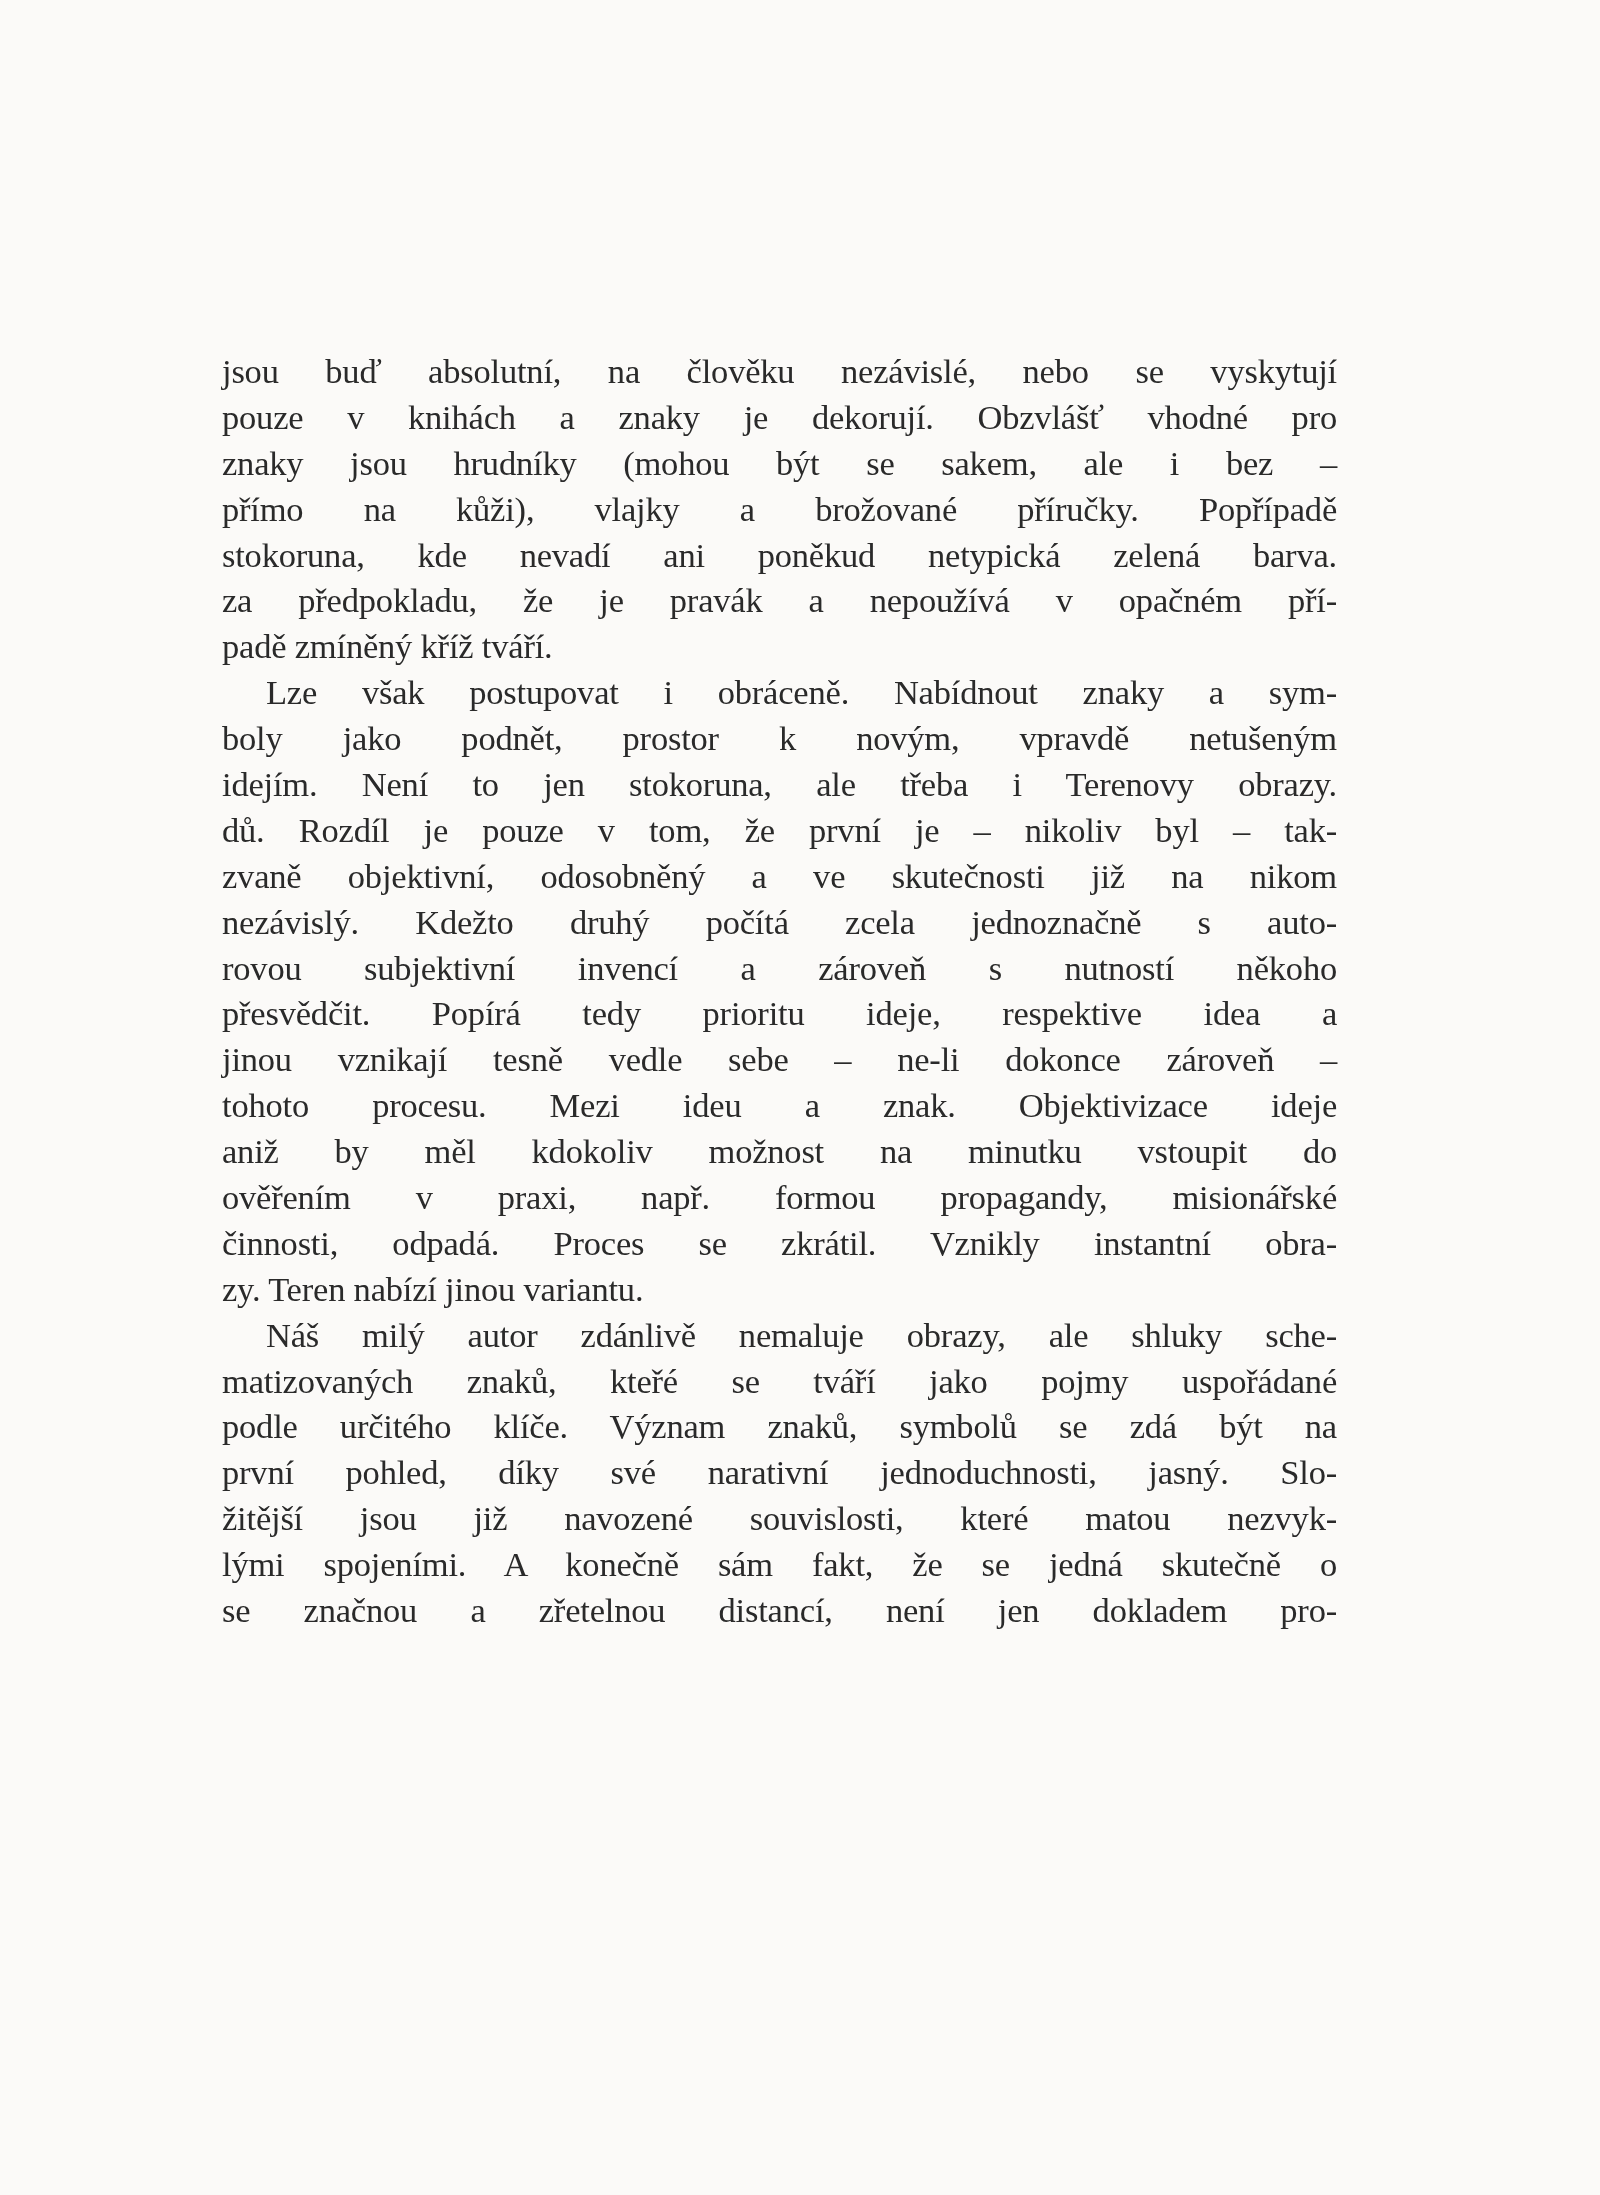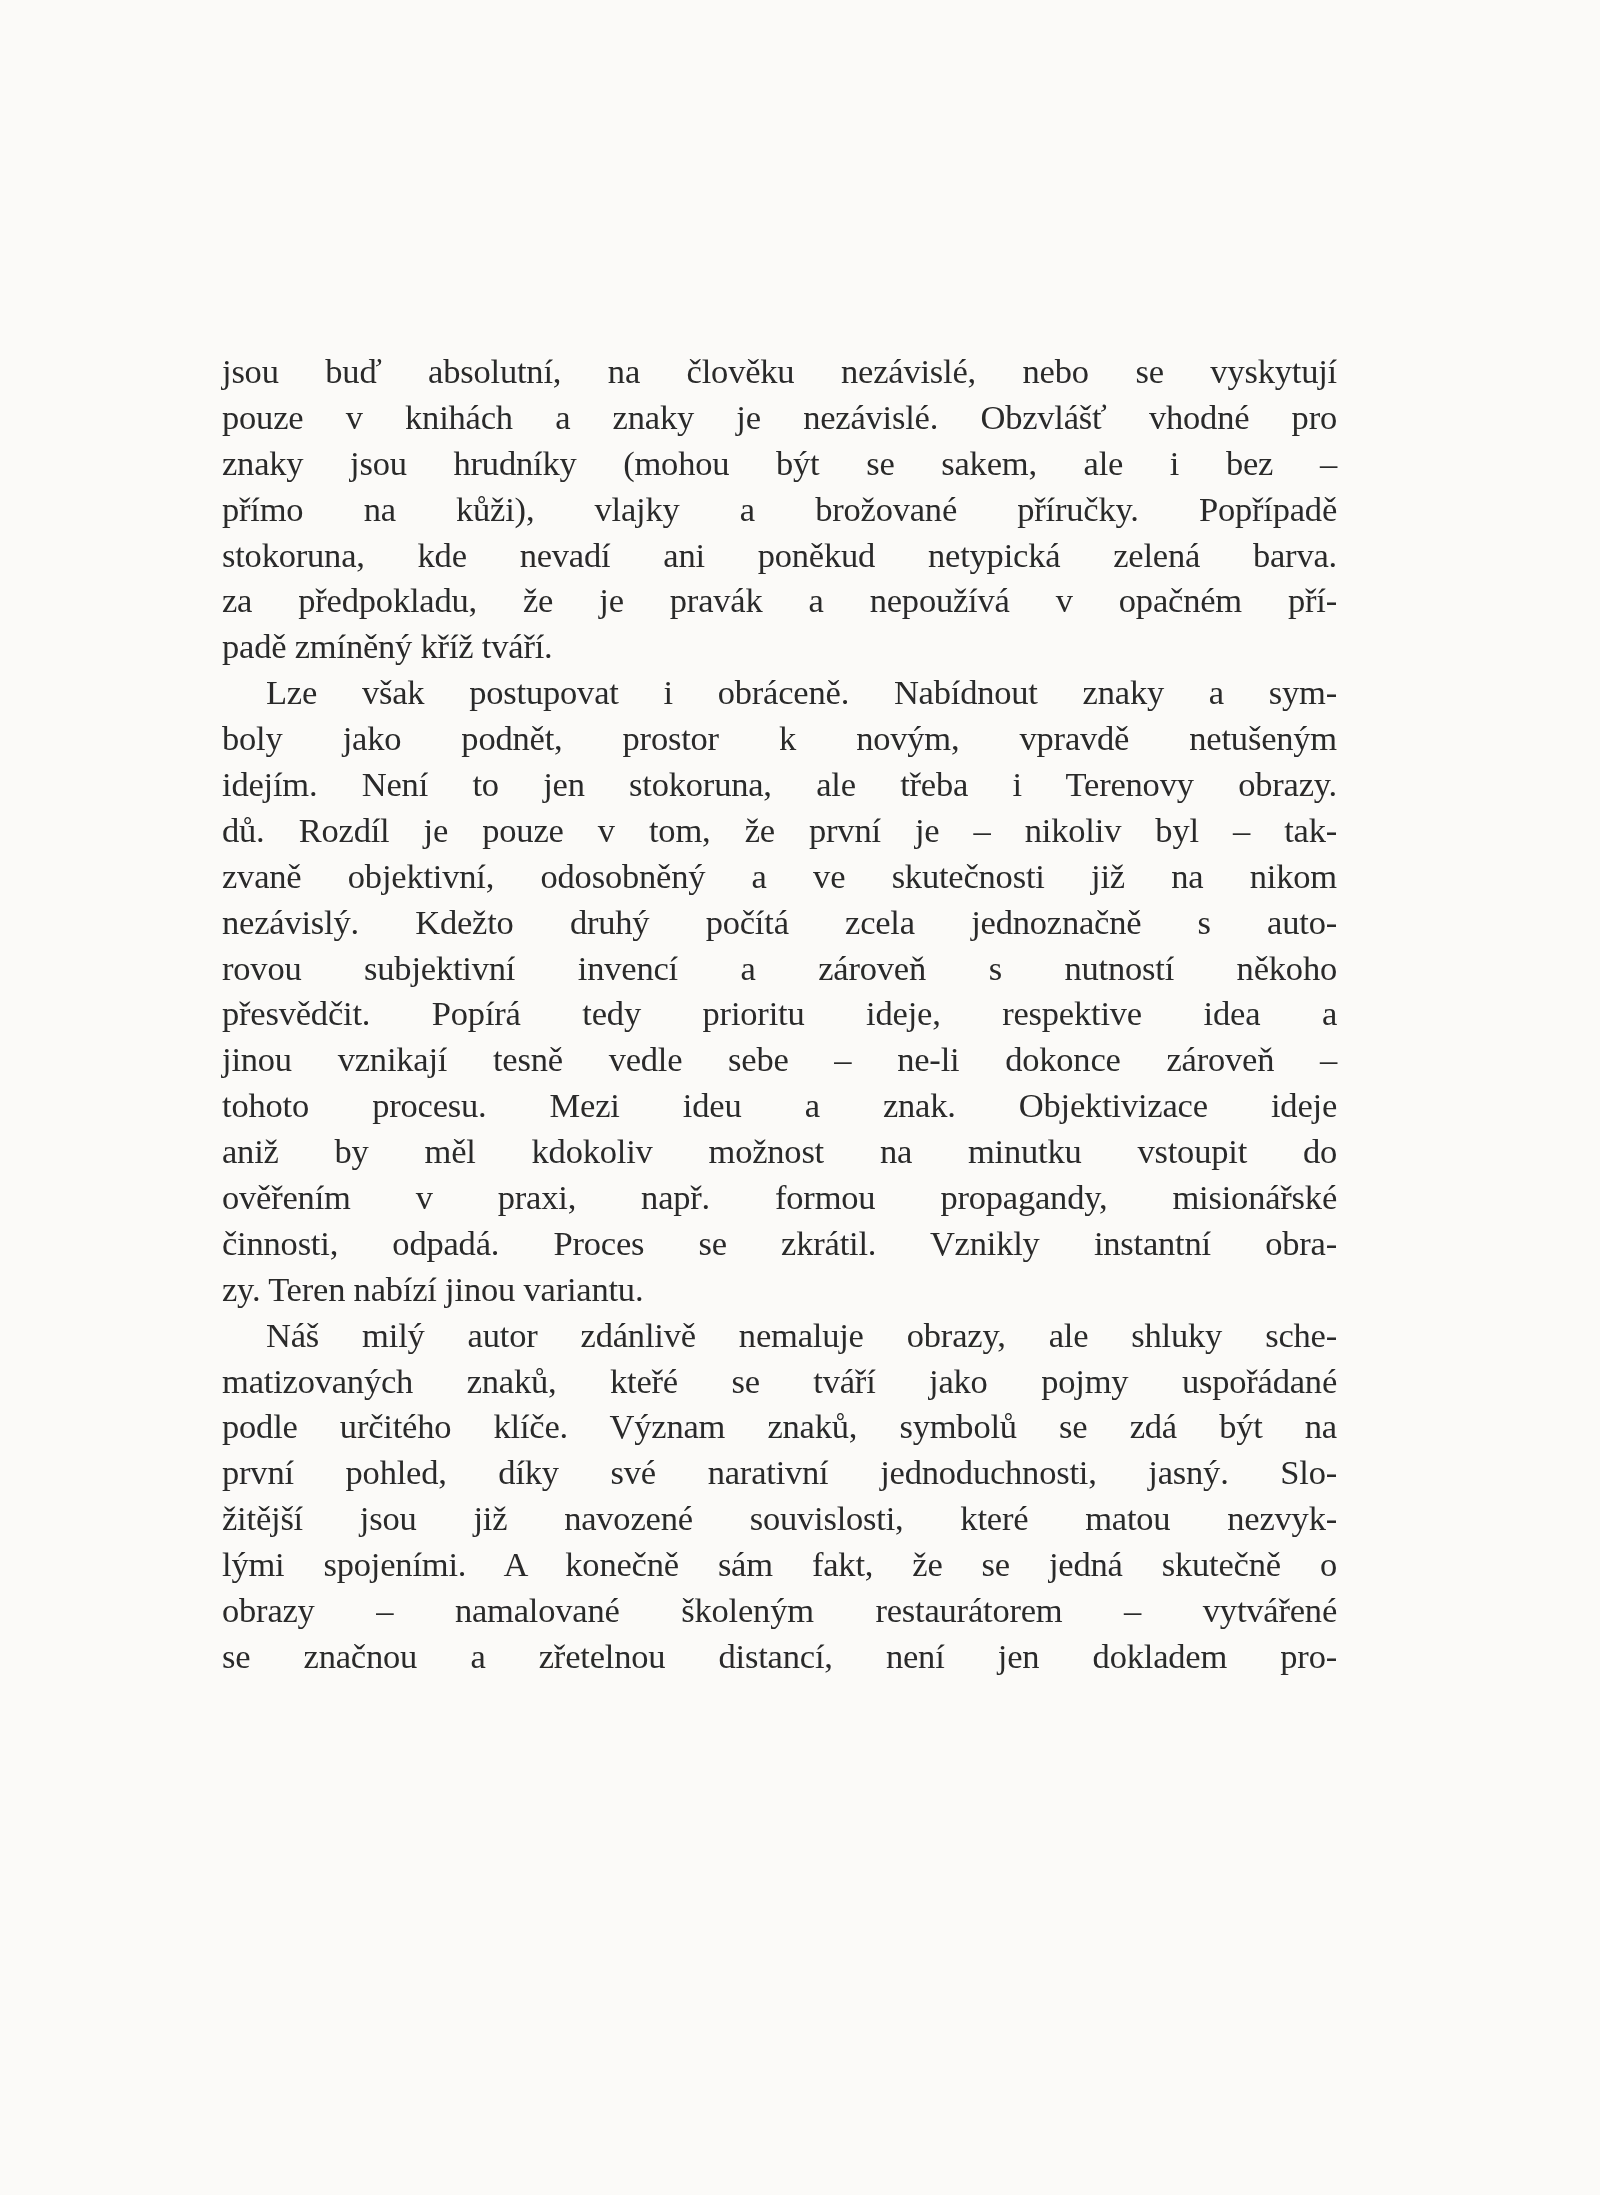--- a/index.html
+++ b/index.html
@@ -46,21 +46,21 @@
       text-indent: 44px;
     }
   </style>
 </head>
 <body>
 
 <div class="page">
   <div class="text-block" id="text-block">
       <div>
         <div class="line">jsou buď absolutní, na člověku nezávislé, nebo se vyskytují</div>
-        <div class="line">pouze v knihách a znaky je nezávislé. Obzvlášť vhodné pro</div>
+        <div class="line">pouze v knihách a znaky je dekorují. Obzvlášť vhodné pro</div>
         <div class="line">znaky jsou hrudníky (mohou být se sakem, ale i bez –</div>
         <div class="line">přímo na kůži), vlajky a brožované příručky. Popřípadě</div>
         <div class="line">stokoruna, kde nevadí ani poněkud netypická zelená barva.</div>
         <div class="line">za předpokladu, že je pravák a nepoužívá v opačném pří-</div>
         <div class="line last">padě zmíněný kříž tváří.</div>
       </div>
       <div>
         <div class="line indent">Lze však postupovat i obráceně. Nabídnout znaky a sym-</div>
         <div class="line">boly jako podnět, prostor k novým, vpravdě netušeným</div>
         <div class="line">idejím. Není to jen stokoruna, ale třeba i Terenovy obrazy.</div>
@@ -76,17 +76,16 @@
         <div class="line">činnosti, odpadá. Proces se zkrátil. Vznikly instantní obra-</div>
         <div class="line last">zy. Teren nabízí jinou variantu.</div>
       </div>
       <div>
         <div class="line indent">Náš milý autor zdánlivě nemaluje obrazy, ale shluky sche-</div>
         <div class="line">matizovaných znaků, kteřé se tváří jako pojmy uspořádané</div>
         <div class="line">podle určitého klíče. Význam znaků, symbolů se zdá být na</div>
         <div class="line">první pohled, díky své narativní jednoduchnosti, jasný. Slo-</div>
         <div class="line">žitější jsou již navozené souvislosti, které matou nezvyk-</div>
         <div class="line">lými spojeními. A konečně sám fakt, že se jedná skutečně o</div>
-        <div class="line">obrazy – namalované školeným restaurátorem – vytvářené</div>
         <div class="line">se značnou a zřetelnou distancí, není jen dokladem pro-</div>
       </div>
     </div>
 </div>
 
 </body></html>

